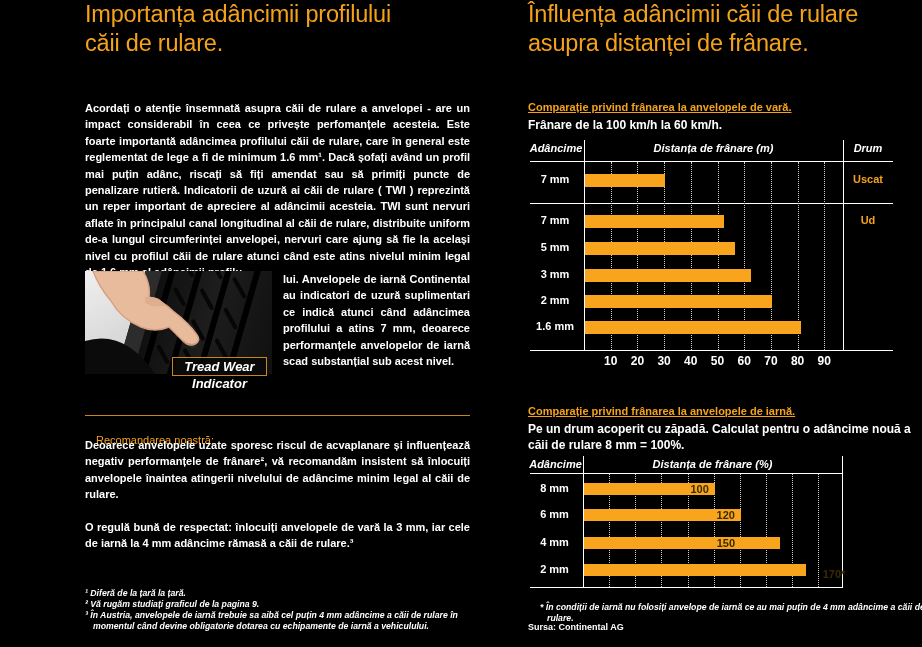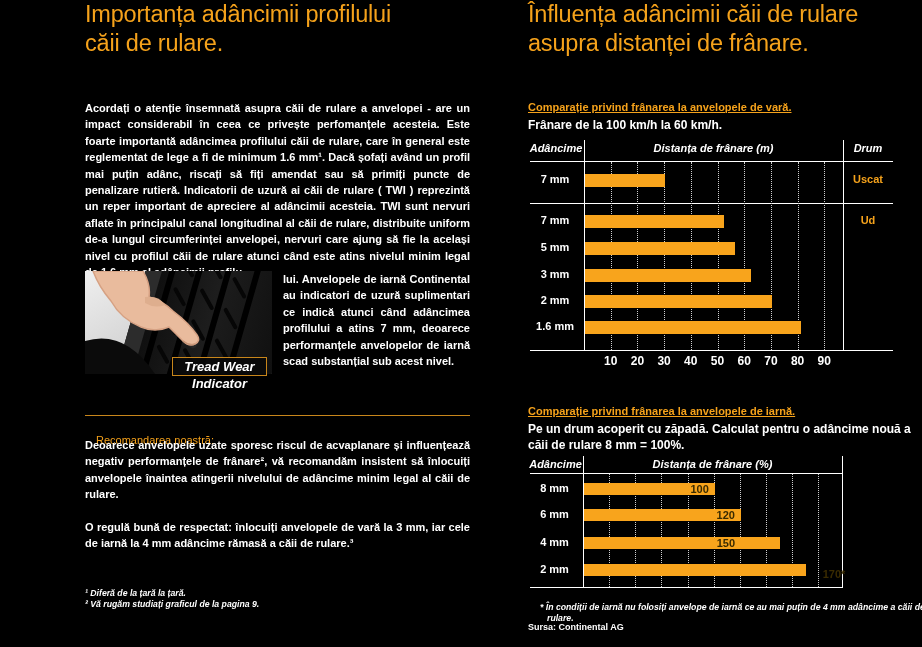--- a/index.html
+++ b/index.html
@@ -116,20 +116,21 @@
     <div class="orange-hr"></div>
     <h3 class="rec-head">Recomandarea noastră:</h3>
     <div class="rec-block body-txt">
       <p>Deoarece anvelopele uzate sporesc riscul de acvaplanare și influențează negativ performanțele de frânare², vă recomandăm insistent să înlocuiți anvelopele înaintea atingerii nivelului de adâncime minim legal al căii de rulare.</p>
       <p>O regulă bună de respectat: înlocuiți anvelopele de vară la 3 mm, iar cele de iarnă la 4 mm adâncime rămasă a căii de rulare.³</p>
     </div>
 
     <div class="footnotes">
       <div>¹ Diferă de la țară la țară.</div>
       <div>² Vă rugăm studiați graficul de la pagina 9.</div>
+      <div>³ În Austria, anvelopele de iarnă trebuie sa aibă cel puțin 4 mm adâncime a căii de rulare în momentul când devine obligatorie dotarea cu echipamente de iarnă a vehiculului.</div>
     </div>
   </section>
 
   <section class="col col-right">
     <h1 class="big-title" style="top:0;">Înfluența adâncimii căii de rulare
 asupra distanței de frânare.</h1>
 
     <h3 class="chart-head" style="top:101px;">Comparație privind frânarea la anvelopele de vară.</h3>
     <p class="chart-sub" style="top:117px;">Frânare de la 100 km/h la 60 km/h.</p>
     <div id="chart1" class="chart" style="top:140px;height:232px;">

